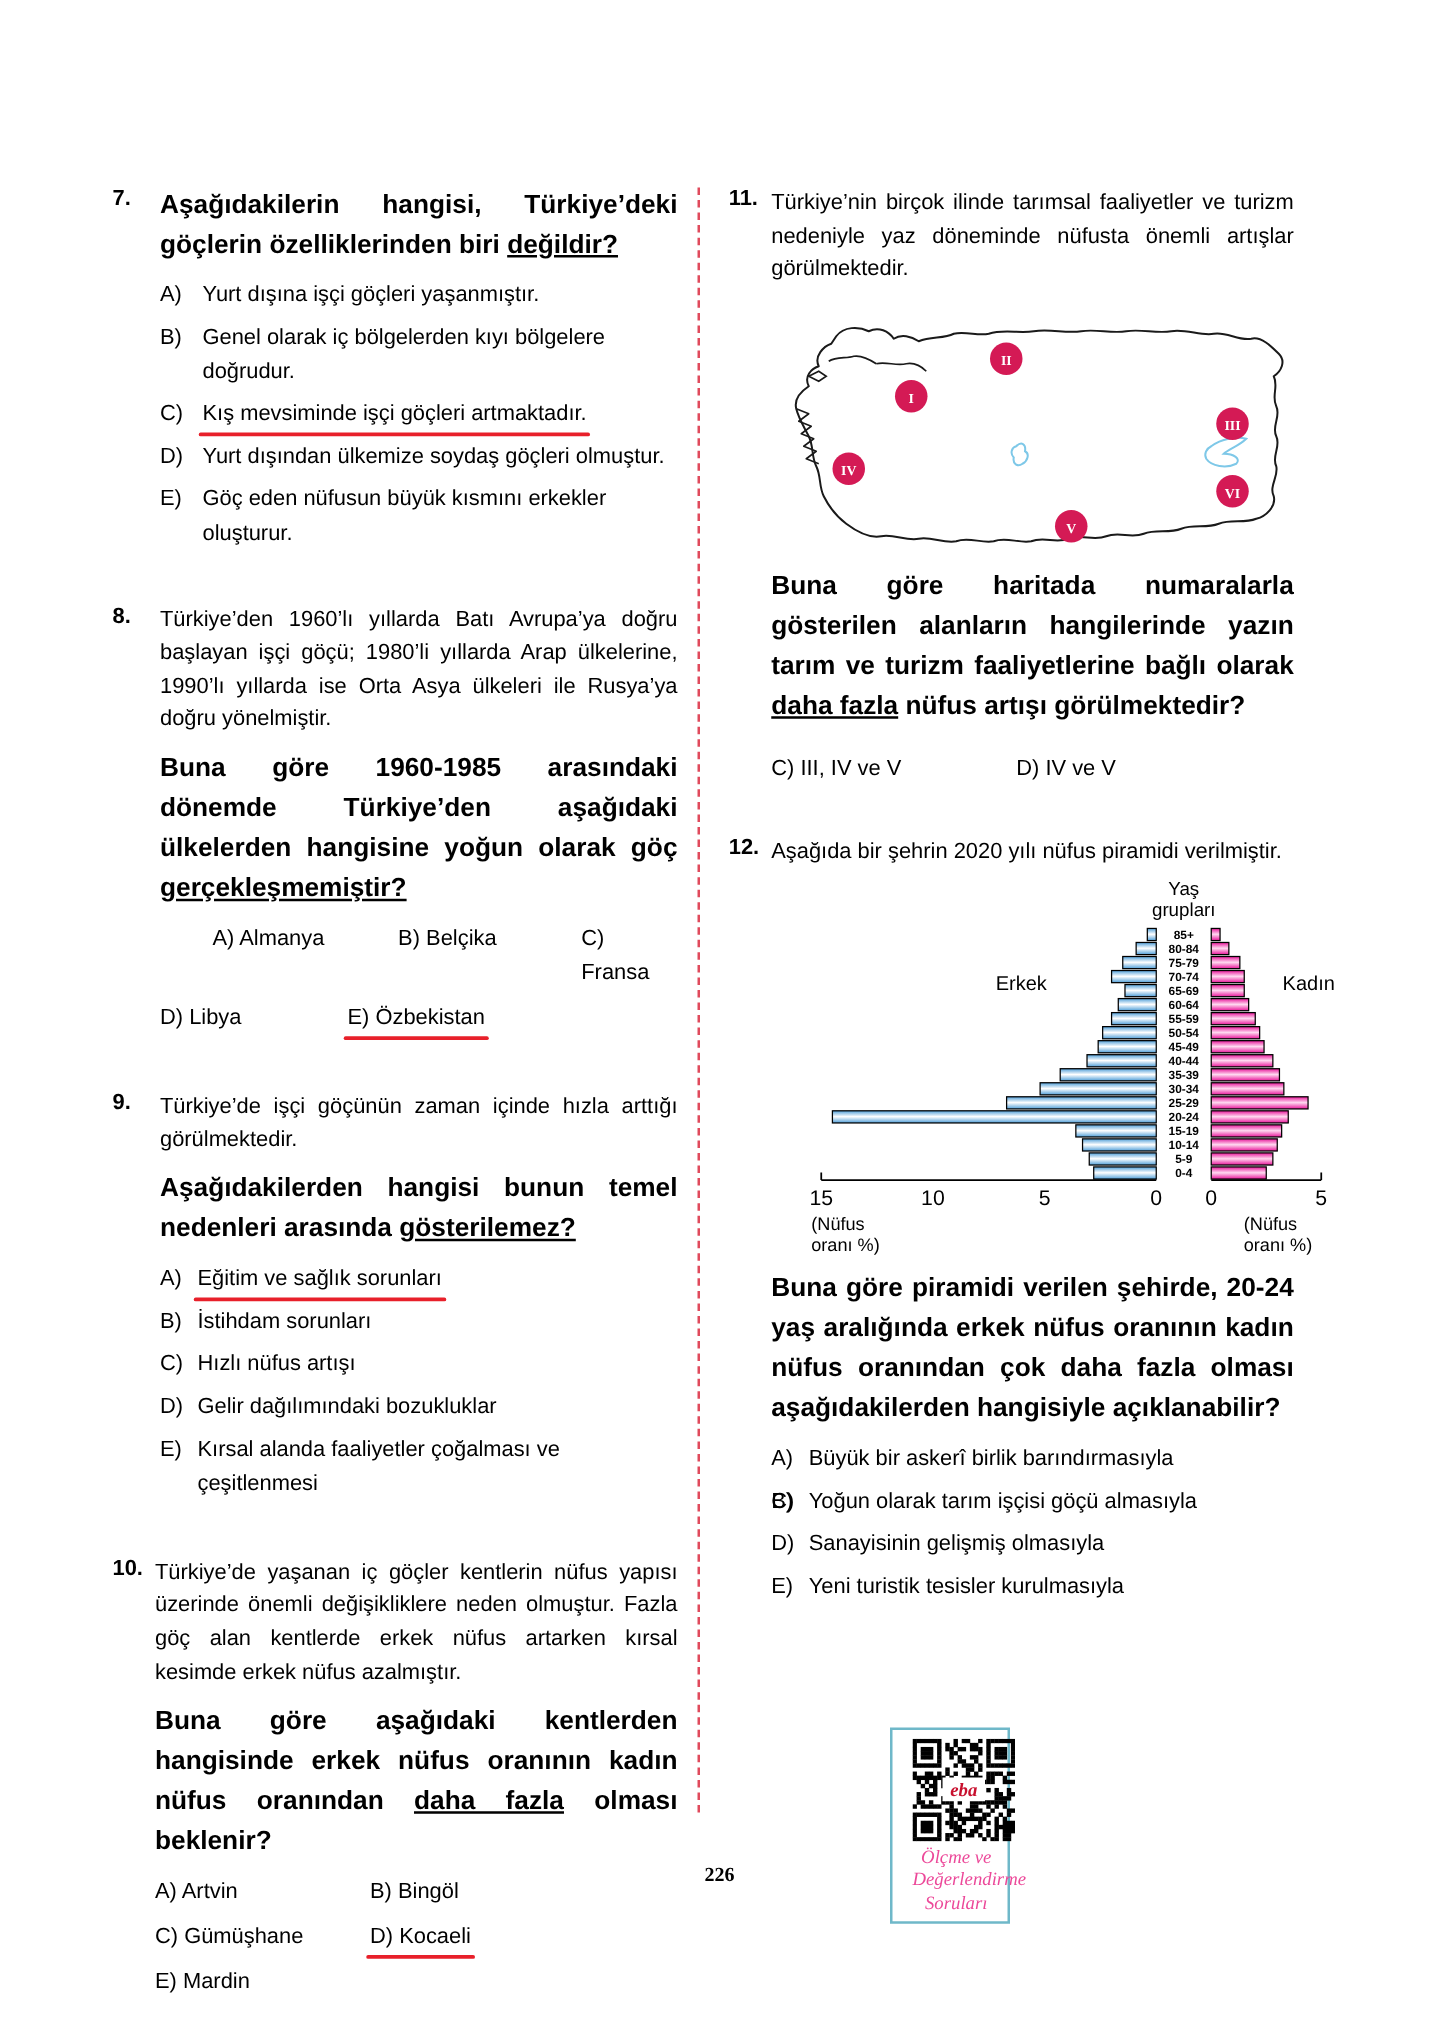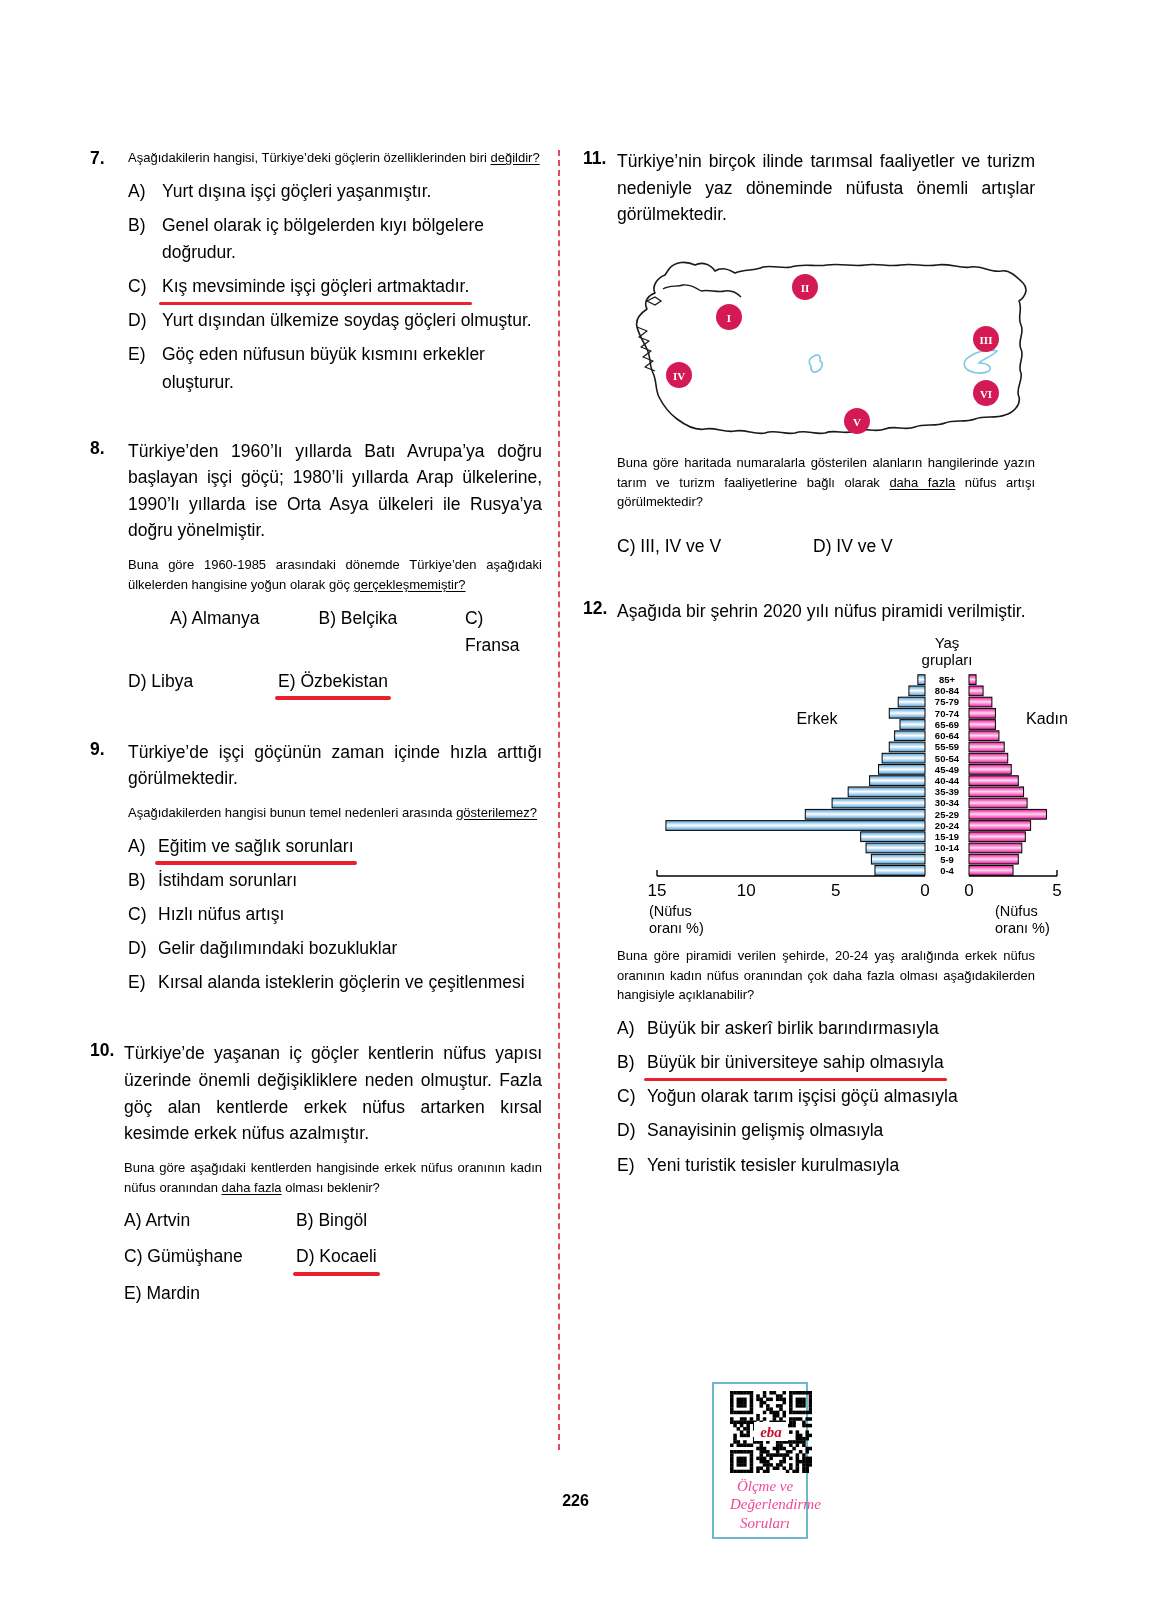--- a/index.html
+++ b/index.html
@@ -40,22 +40,22 @@
   }
   .qbody { margin-left: 38px; }
   .qbody.tight { margin-left: 34px; }
 
   .stem {
     font-size: 17.5px; line-height: 1.52;
     text-align: justify;
     margin: 0 0 11px 0;
   }
   .ask {
-    font-size: 13px; line-height: 1.52;
-    font-weight: normal; text-align: justify;
+    font-size: 21px; line-height: 1.52;
+    font-weight: bold; text-align: justify;
     margin: 0 0 10px 0;
   }
   .u { text-decoration: underline; text-underline-offset: 2px; }
 
   
   .opts { font-size: 17.5px; line-height: 1.55; }
   .opt {
     position: relative;
     display: block;
     padding-left: 30px;
@@ -109,20 +109,21 @@
     line-height: 1.22;
     color: #ec4899;
     margin-top: 4px;
   }
   .pagenum {
     position: absolute;
     left: 0; right: 0; top: 1492px;
     text-align: center;
     font-weight: bold;
     font-size: 16px;
+    font-family: Liberation Serif, serif;
   }
 </style>
 </head>
 <body>
 
 <div class="page">
 
   <div class="divider"></div>
 
   <div class="col col-left">
@@ -161,21 +162,21 @@
     <div class="q" style="margin-top:44px;">
       <div class="qnum">9.</div>
       <div class="qbody">
         <p class="stem">Türkiye’de işçi göçünün zaman içinde hızla arttığı görülmektedir.</p>
         <p class="ask"><span>Aşağıdakilerden hangisi bunun temel nedenleri arasında </span><span class="u">gösterilemez?</span></p>
         <div class="opts">
           <div class="opt"><span class="lbl">A)</span><span class="mark">Eğitim ve sağlık sorunları</span></div>
           <div class="opt"><span class="lbl">B)</span><span>İstihdam sorunları</span></div>
           <div class="opt"><span class="lbl">C)</span><span>Hızlı nüfus artışı</span></div>
           <div class="opt"><span class="lbl">D)</span><span>Gelir dağılımındaki bozukluklar</span></div>
-          <div class="opt"><span class="lbl">E)</span><span>Kırsal alanda isteklerin göçlerin ve çeşitlenmesi</span></div>
+          <div class="opt"><span class="lbl">E)</span><span>Kırsal alanda faaliyetler çoğalması ve çeşitlenmesi</span></div>
         </div>
       </div>
     </div>
 
     <div class="q" style="margin-top:44px;">
       <div class="qnum">10.</div>
       <div class="qbody tight">
         <p class="stem">Türkiye’de yaşanan iç göçler kentlerin nüfus yapısı üzerinde önemli değişikliklere neden olmuştur. Fazla göç alan kentlerde erkek nüfus artarken kırsal kesimde erkek nüfus azalmıştır.</p>
         <p class="ask"><span>Buna göre aşağıdaki kentlerden hangisinde erkek nüfus oranının kadın nüfus oranından </span><span class="u">daha fazla</span><span> olması beklenir?</span></p>
         <div class="opts-row">
@@ -374,21 +375,21 @@
               <text x="32" y="280" text-anchor="start" font-size="14.5" font-family="&quot;Liberation Sans&quot;, sans-serif" fill="#000">(Nüfus</text>
               <text x="32" y="297" text-anchor="start" font-size="14.5" font-family="&quot;Liberation Sans&quot;, sans-serif" fill="#000">oranı %)</text>
               <text x="378" y="280" text-anchor="start" font-size="14.5" font-family="&quot;Liberation Sans&quot;, sans-serif" fill="#000">(Nüfus</text>
               <text x="378" y="297" text-anchor="start" font-size="14.5" font-family="&quot;Liberation Sans&quot;, sans-serif" fill="#000">oranı %)</text>
             </svg>
         </div>
 
         <p class="ask" style="margin-top:4px;">Buna göre piramidi verilen şehirde, 20-24 yaş aralığında erkek nüfus oranının kadın nüfus oranından çok daha fazla olması aşağıdakilerden hangisiyle açıklanabilir?</p>
         <div class="opts">
           <div class="opt"><span class="lbl">A)</span><span>Büyük bir askerî birlik barındırmasıyla</span></div>
-          <div class="opt"><span class="lbl">B)</span><span class="mark">Büyük bir üniversiteye sahip olmasıyla</span></div>
+          <div class="opt"><span class="lbl">B)</span></div>
           <div class="opt"><span class="lbl">C)</span><span>Yoğun olarak tarım işçisi göçü almasıyla</span></div>
           <div class="opt"><span class="lbl">D)</span><span>Sanayisinin gelişmiş olmasıyla</span></div>
           <div class="opt"><span class="lbl">E)</span><span>Yeni turistik tesisler kurulmasıyla</span></div>
         </div>
       </div>
     </div>
 
   </div>
 
   <div class="qr-box">

